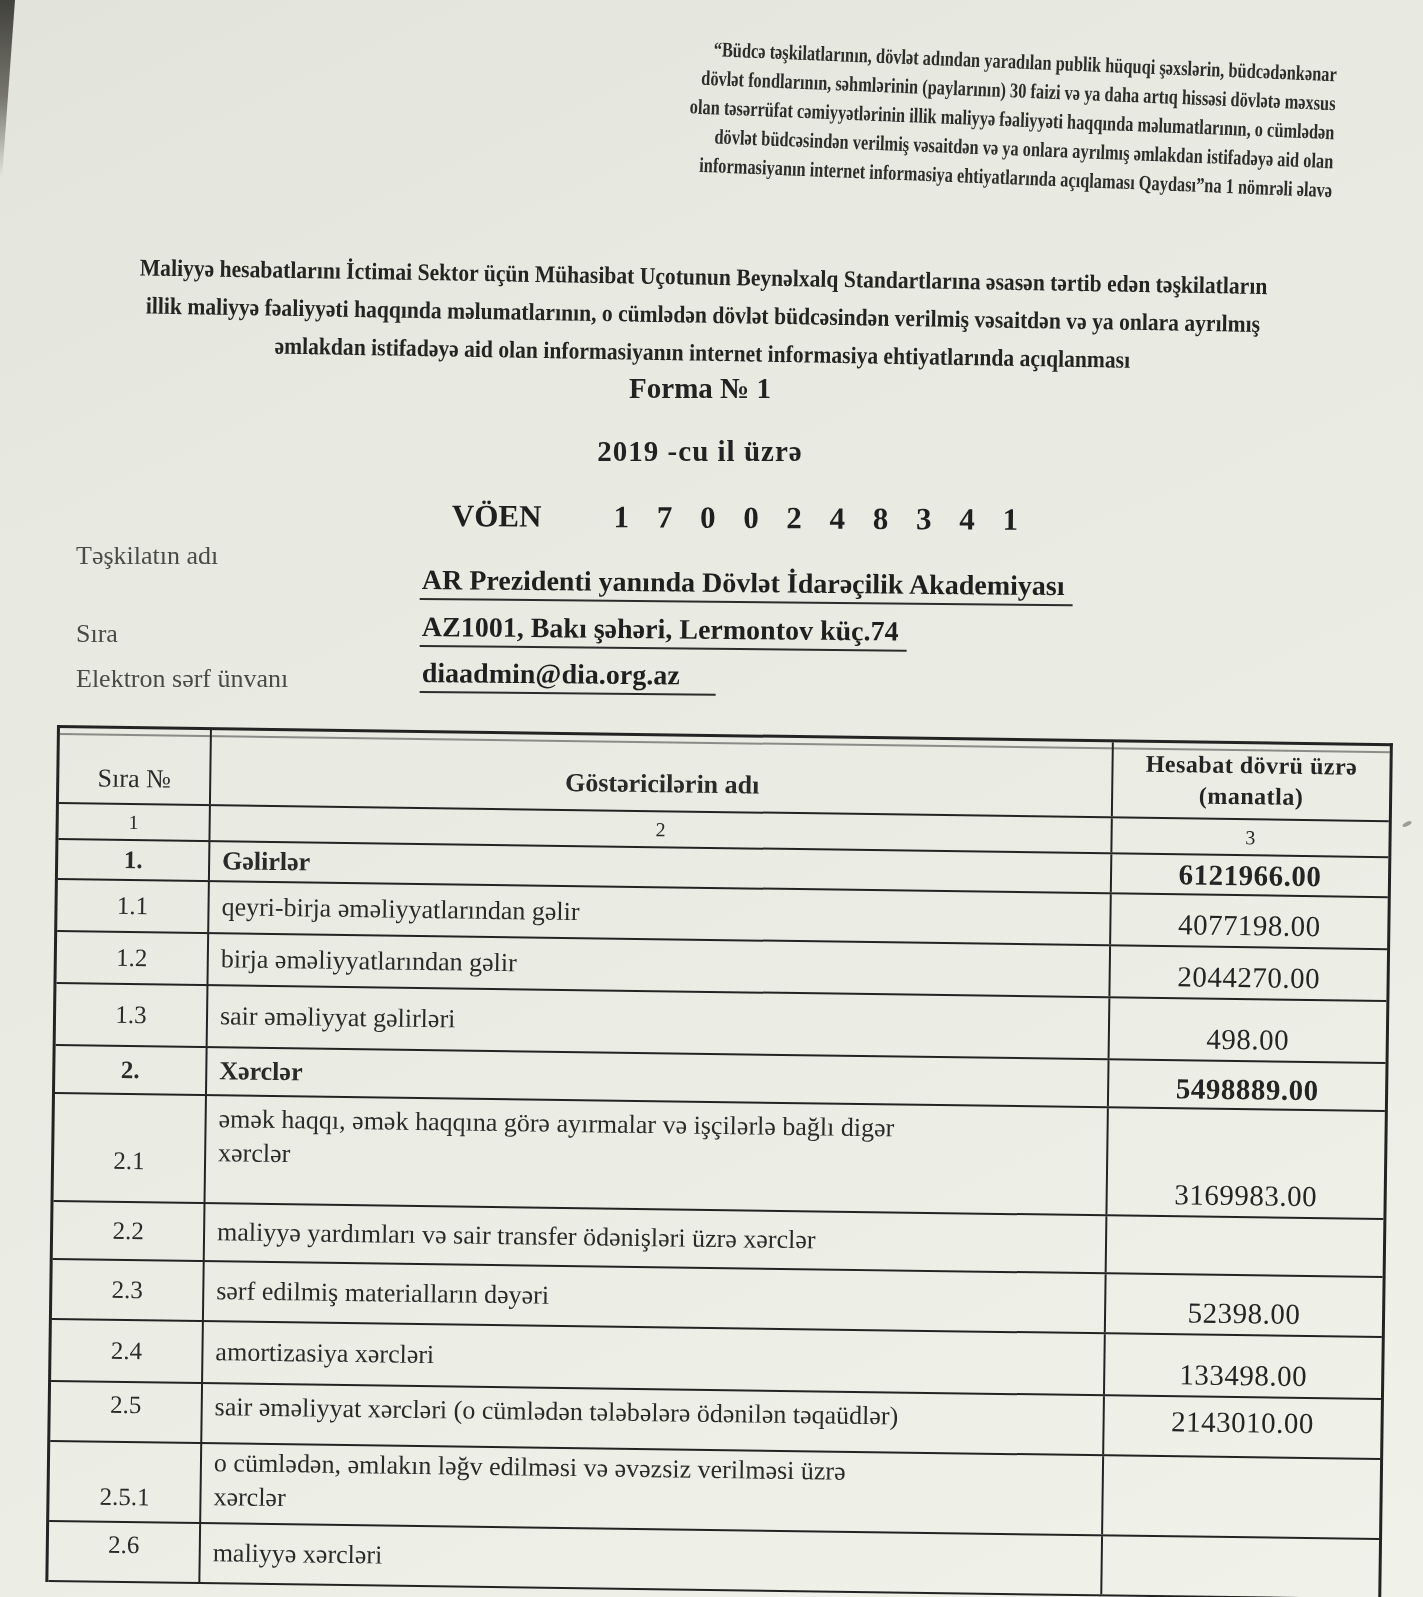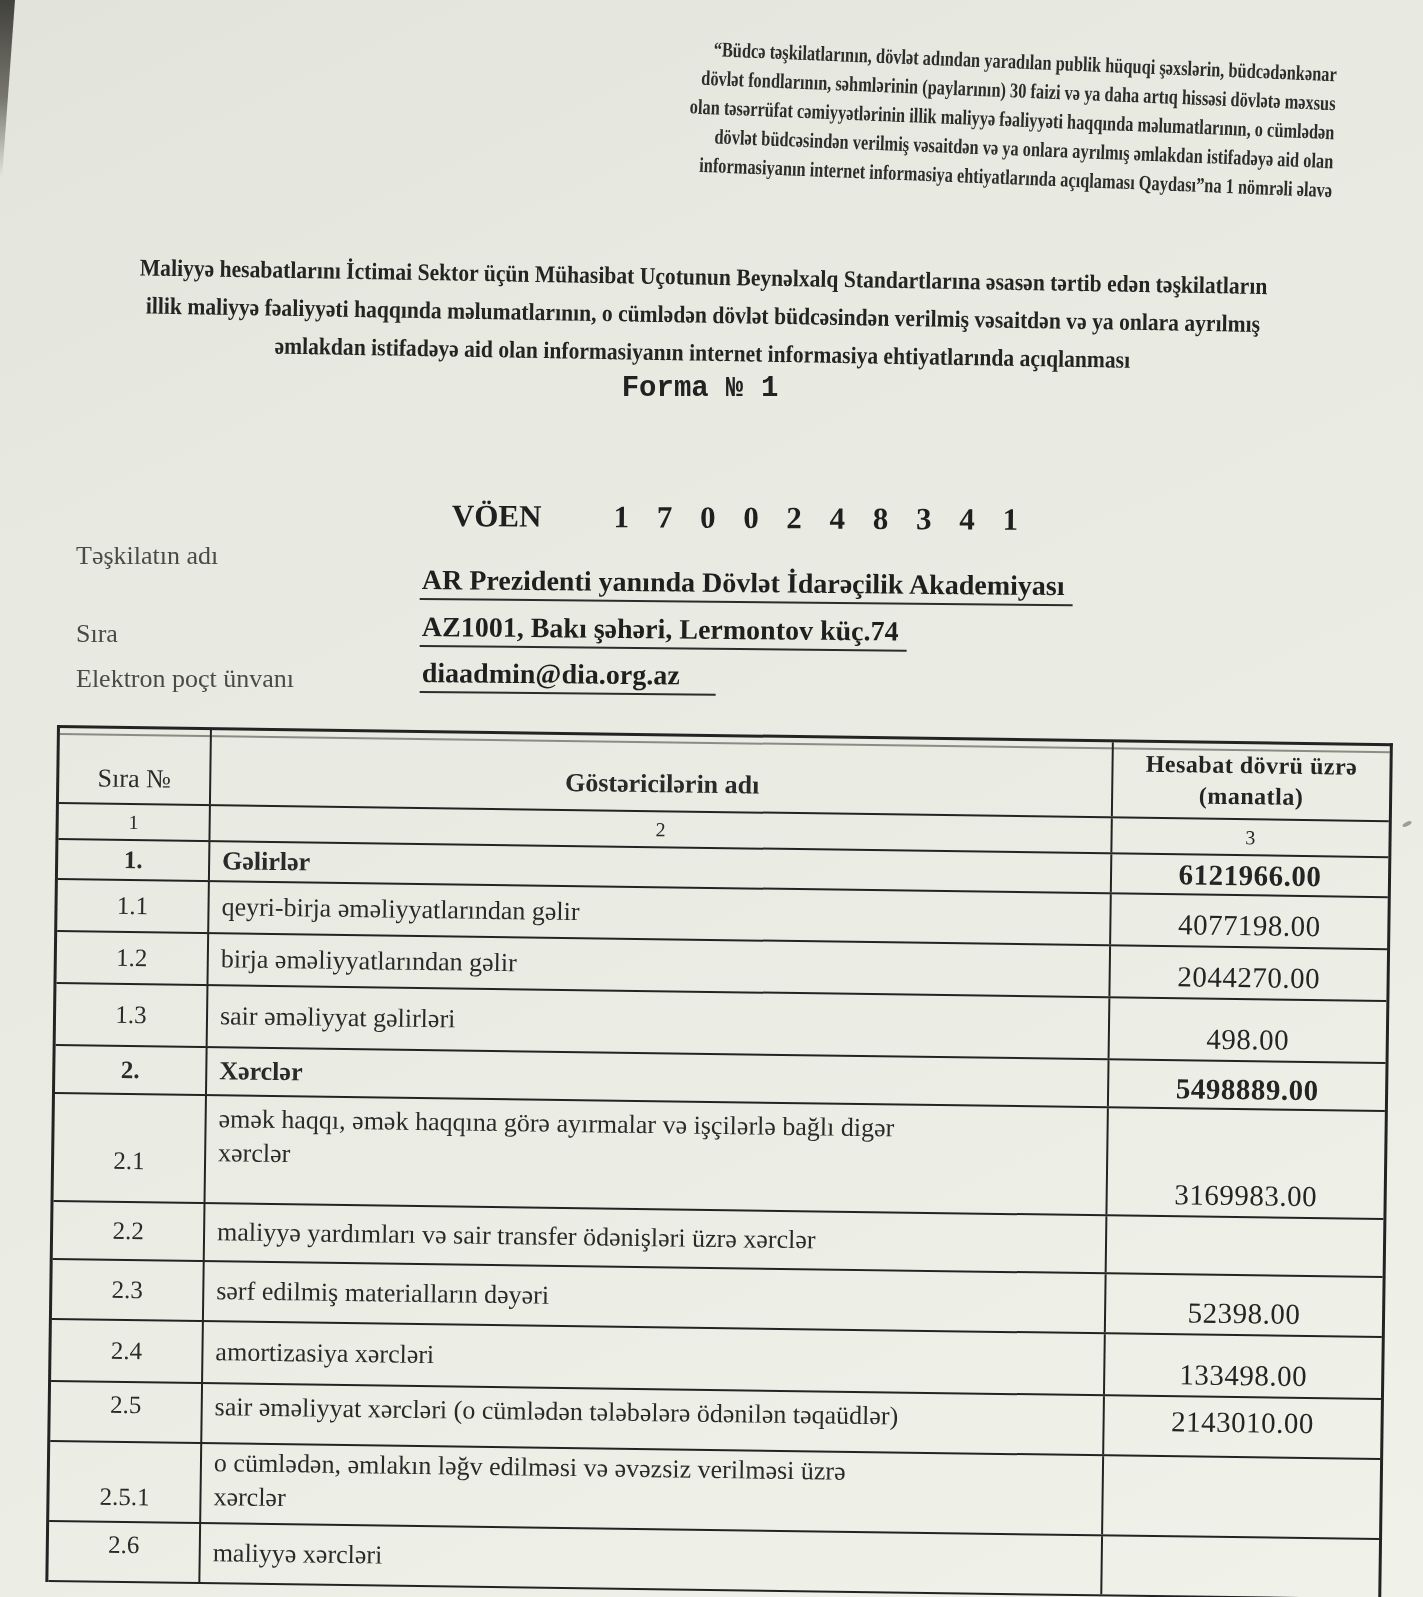--- a/index.html
+++ b/index.html
@@ -17,21 +17,21 @@
   .top-note{position:absolute;left:632px;top:32px;width:905px;
     transform:rotate(2.3deg) scaleX(0.78);transform-origin:0 0;
     font-size:21px;font-weight:bold;line-height:29px;text-align:right;color:#2d2d2c;}
   .top-note div{white-space:nowrap;}
   
   .heading{position:absolute;left:56px;top:247px;width:1440px;
     transform:rotate(0.95deg) scaleX(0.9);transform-origin:0 0;
     font-size:24px;font-weight:bold;line-height:38px;text-align:center;color:#242423;}
   .heading div{white-space:nowrap;}
   .form-title{position:absolute;left:0;top:372px;width:1400px;text-align:center;
-    font-size:29px;font-weight:bold;color:#222;font-family:Liberation Mono, monospace;}
+    font-size:29px;font-weight:bold;color:#222;}
   .form-year{position:absolute;left:0;top:435px;width:1400px;text-align:center;
     font-size:29px;font-weight:bold;letter-spacing:1px;color:#222;}
   .voen-row{position:absolute;left:452px;top:498px;font-size:31px;font-weight:bold;
     transform:rotate(0.4deg);transform-origin:0 0;color:#1f1f1f;white-space:nowrap;}
   .voen-digits{margin-left:72px;letter-spacing:10px;}
   
   .org-label{position:absolute;left:76px;font-size:26px;color:#4b4b45;white-space:nowrap;}
   .ol1{top:541px}.ol2{top:619px}.ol3{top:664px}
   .org-value{position:absolute;left:420px;font-size:28px;font-weight:bold;color:#1f1f1f;
     border-bottom:2.5px solid #2c2c2c;padding:0 8px 2px 2px;white-space:nowrap;
@@ -90,28 +90,29 @@
     <div>informasiyanın internet informasiya ehtiyatlarında açıqlaması Qaydası”na 1 nömrəli əlavə</div>
   </div>
 
   <div class="heading">
     <div>Maliyyə hesabatlarını İctimai Sektor üçün Mühasibat Uçotunun Beynəlxalq Standartlarına əsasən tərtib edən təşkilatların</div>
     <div>illik maliyyə fəaliyyəti haqqında məlumatlarının, o cümlədən dövlət büdcəsindən verilmiş vəsaitdən və ya onlara ayrılmış</div>
     <div>əmlakdan istifadəyə aid olan informasiyanın internet informasiya ehtiyatlarında açıqlanması</div>
   </div>
 
   <div class="form-title">Forma № 1</div>
+  <div class="form-year">2019 -cu il üzrə</div>
 
   <div class="voen-row">
     <span class="voen-label">VÖEN</span><span class="voen-digits">1 7 0 0 2 4 8 3 4 1</span>
   </div>
 
   <div class="org-label ol1">Təşkilatın adı</div>
   <div class="org-label ol2">Sıra</div>
-  <div class="org-label ol3">Elektron poçt ünvanı</div>
+  <div class="org-label ol3">Elektron sərf ünvanı</div>
 
   <div class="org-value ov1">AR Prezidenti yanında Dövlət İdarəçilik Akademiyası</div>
   <div class="org-value ov2">AZ1001, Bakı şəhəri, Lermontov küç.74</div>
   <div class="org-value ov3">diaadmin@dia.org.az</div>
 
   <div class="tbl">
 
     <div class="trow hrow">
       <div class="c1">Sıra №</div>
       <div class="c2">Göstəricilərin adı</div>

